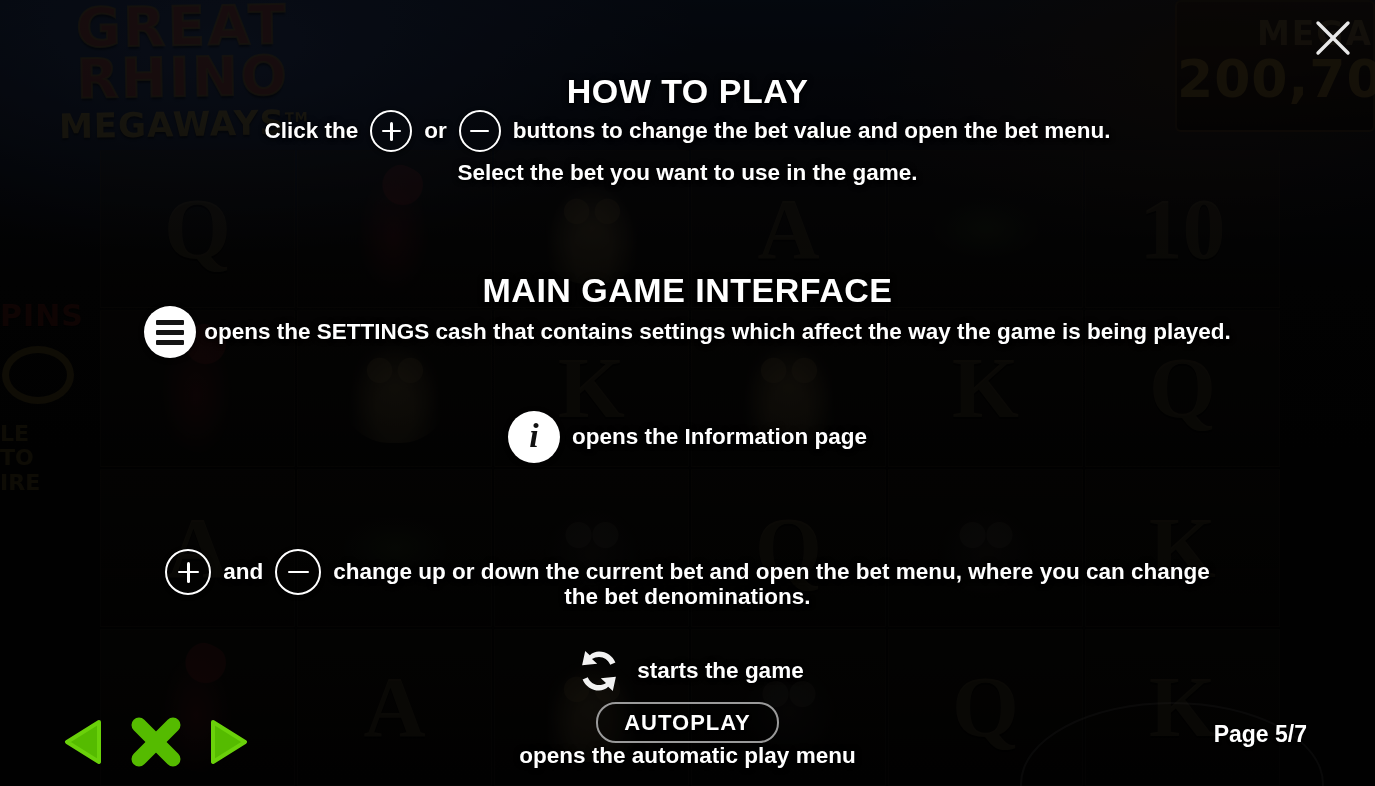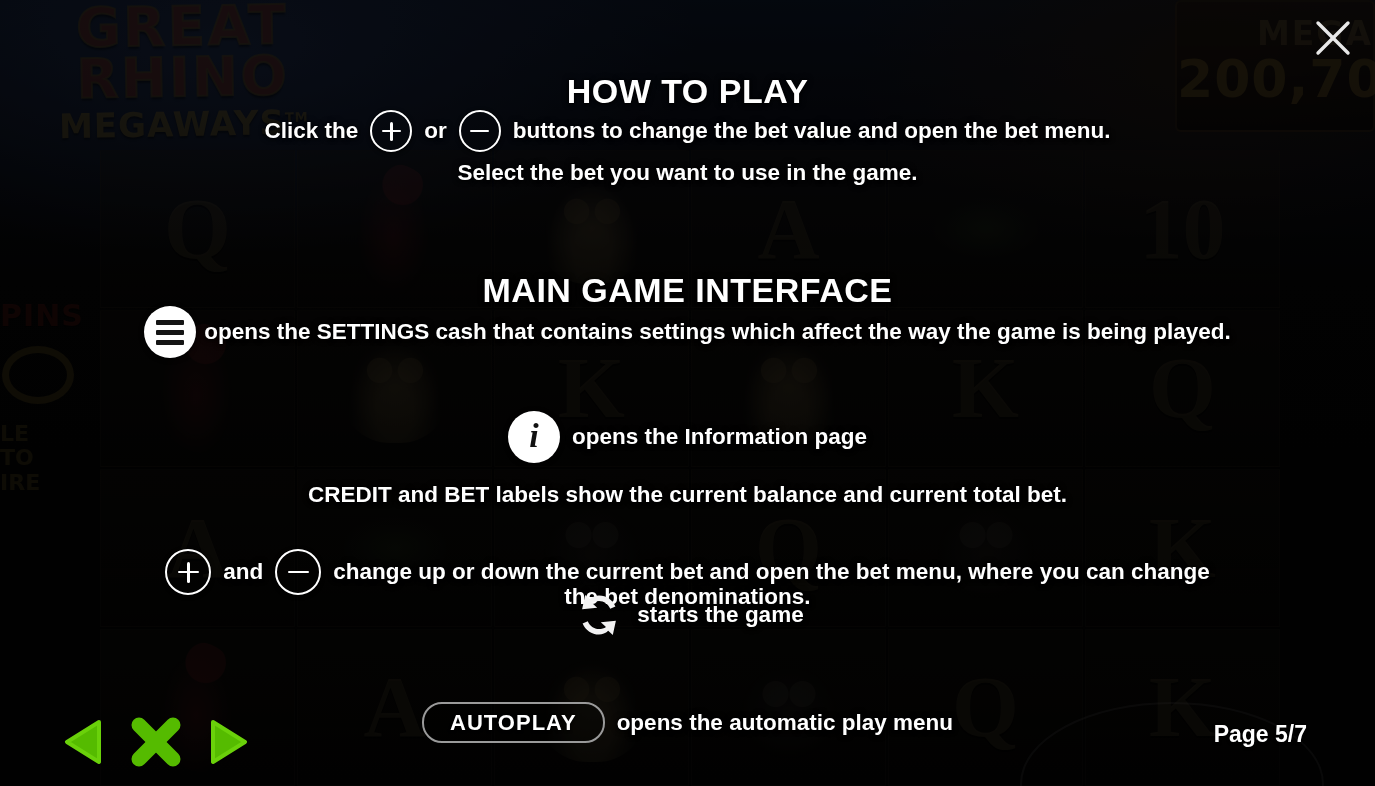--- a/index.html
+++ b/index.html
@@ -527,56 +527,53 @@
     </div>
 
     <div class="center-row" style="top:411px;">
       <span class="infocirc">
           <span>i</span>
         </span>
       <span class="gap-12"></span>
       <span class="txt body-line">opens the Information page</span>
     </div>
 
-    <div class="center-row" style="top:482px;">
-      <span class="txt body-line">CREDIT and BET labels show the current balance and current total bet.</span>
-    </div>
 
     <div class="center-row" style="top:549px;">
       <span class="circ circ-md">
           <span class="bar-h"></span>
           <span class="bar-v"></span>
         </span>
       <span class="gap-12"></span>
       <span class="txt body-line">and</span>
       <span class="gap-12"></span>
       <span class="circ circ-md">
           <span class="bar-h"></span>
         </span>
       <span class="gap-12"></span>
       <span class="txt body-line">change up or down the current bet and open the bet menu, where you can change</span>
     </div>
     <div class="center-row" style="top:584px;">
       <span class="txt body-line">the bet denominations.</span>
     </div>
 
-    <div class="center-row" style="top:587px;">
+    <div class="center-row" style="top:643px;">
       <span class="spin-icon">
         <svg viewBox="0 0 56 56" width="56" height="56" aria-hidden="true">
           <g fill="#f2f2f2">
             <path d="M28 8.5c7.4 0 13.8 4.6 16.4 11.1l-5.2 2.1C37.2 16.9 33 13.9 28 13.9c-2.6 0-5 .8-7 2.2l5.2 4.6-15.1 1.6 3.1-14.2 4.6 4.1C21.5 9.7 24.6 8.5 28 8.5z"></path>
             <path d="M28 47.5c-7.4 0-13.8-4.6-16.4-11.1l5.2-2.1c1.9 4.8 6.2 7.8 11.2 7.8 2.6 0 5-.8 7-2.2l-5.2-4.6 15.1-1.6-3.1 14.2-4.6-4.1C34.5 46.3 31.4 47.5 28 47.5z"></path>
           </g>
         </svg>
       </span>
       <span class="gap-10"></span>
       <span class="txt body-line">starts the game</span>
     </div>
 
-    <div class="center-row" style="top:702px;">
+    <div class="center-row" style="top:702px;flex-direction:column;">
       <span class="autoplay">AUTOPLAY</span>
       <span class="gap-12"></span>
       <span class="txt body-line">opens the automatic play menu</span>
     </div>
 
     <div class="nav-controls">
       <span class="nav-btn">
         <svg viewBox="0 0 64 64" width="64" height="64" aria-hidden="true">
           <path d="M47 12 L15 32 L47 52 Z" fill="#55bb00" stroke="#6ad10a" stroke-width="4" stroke-linejoin="round"></path>
         </svg>

